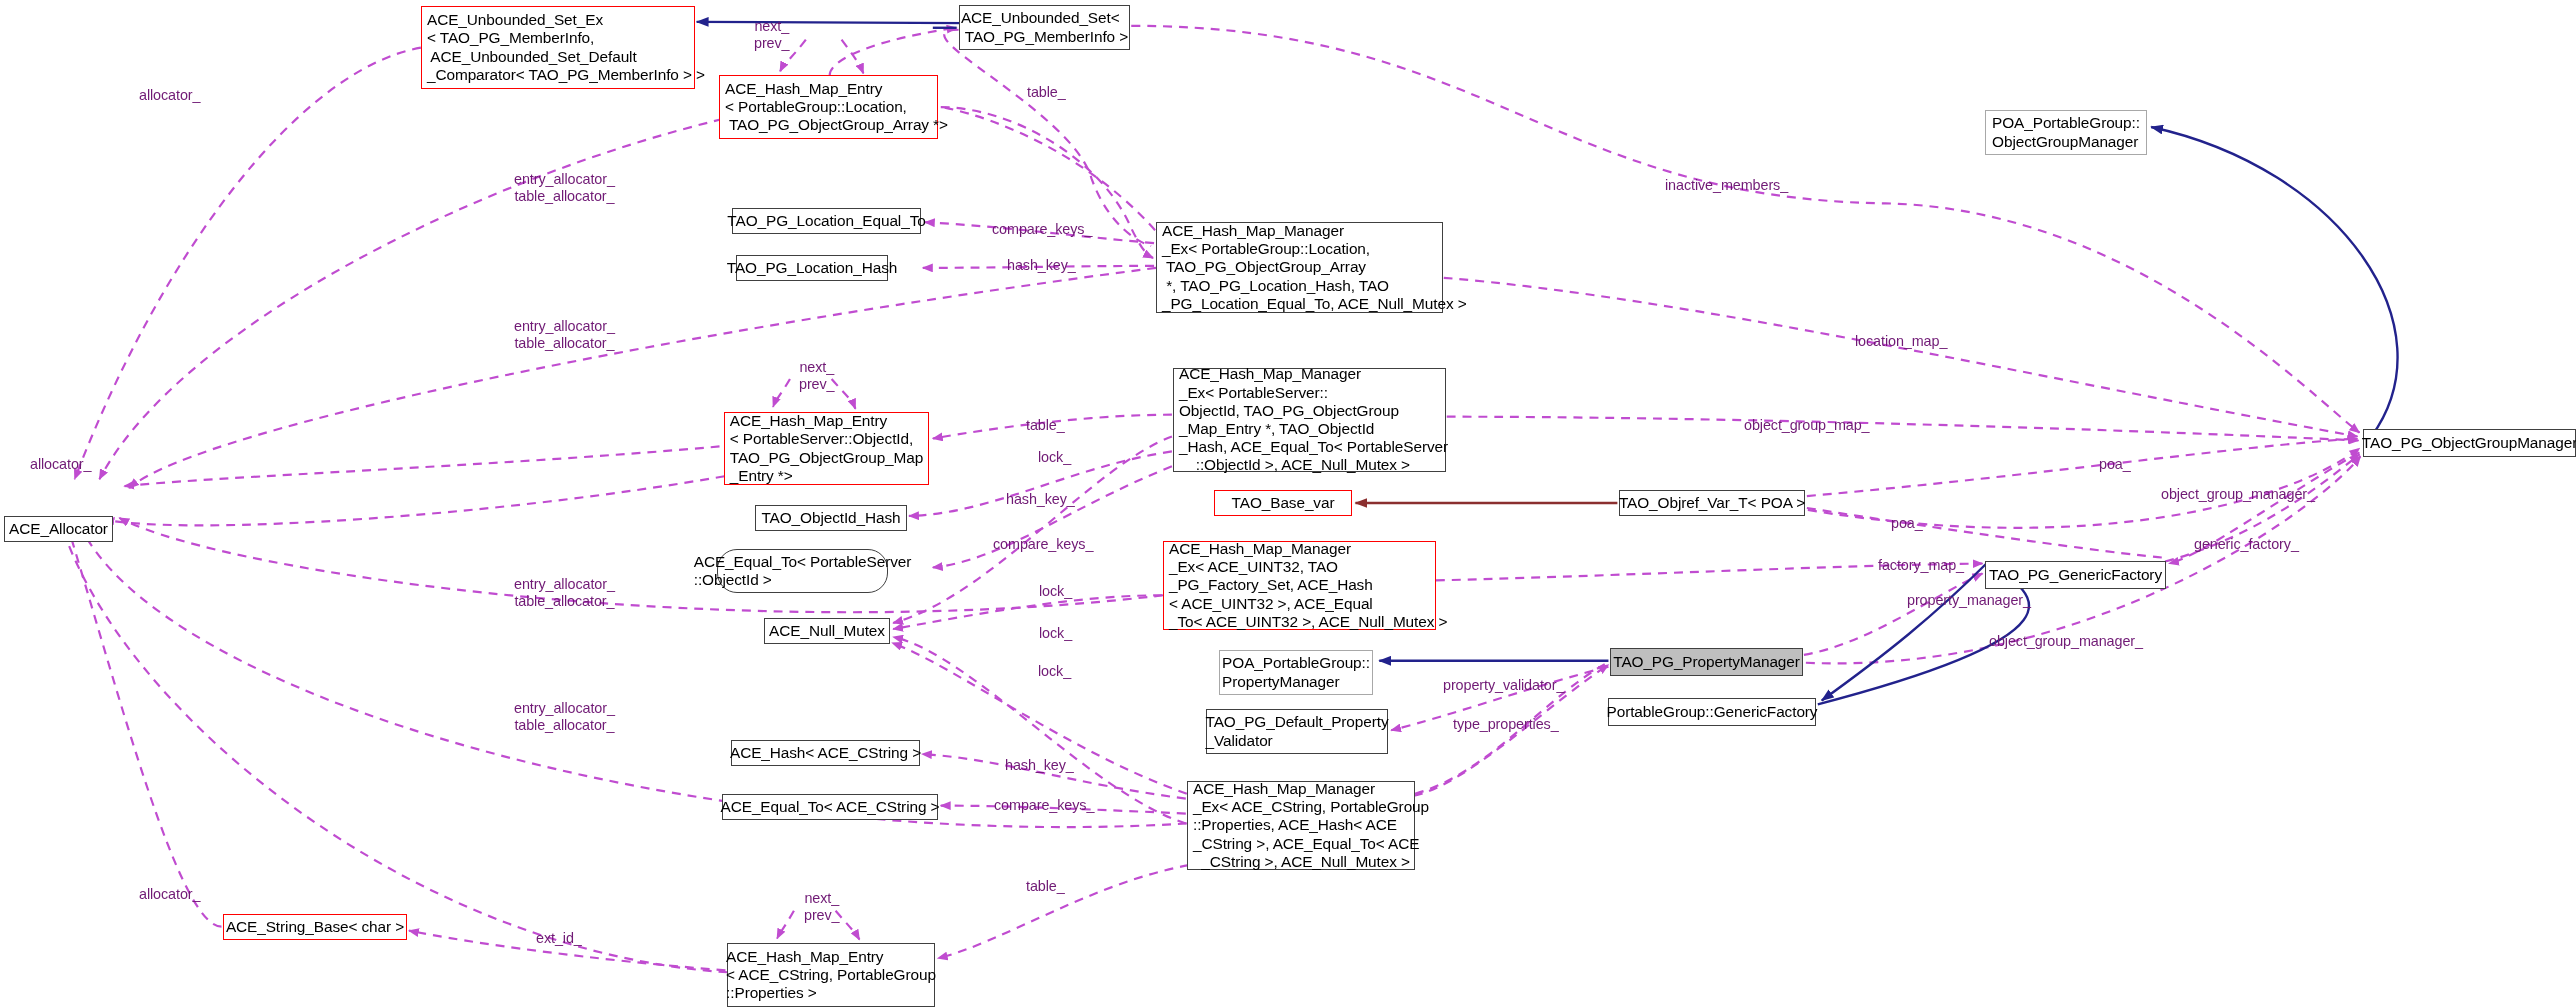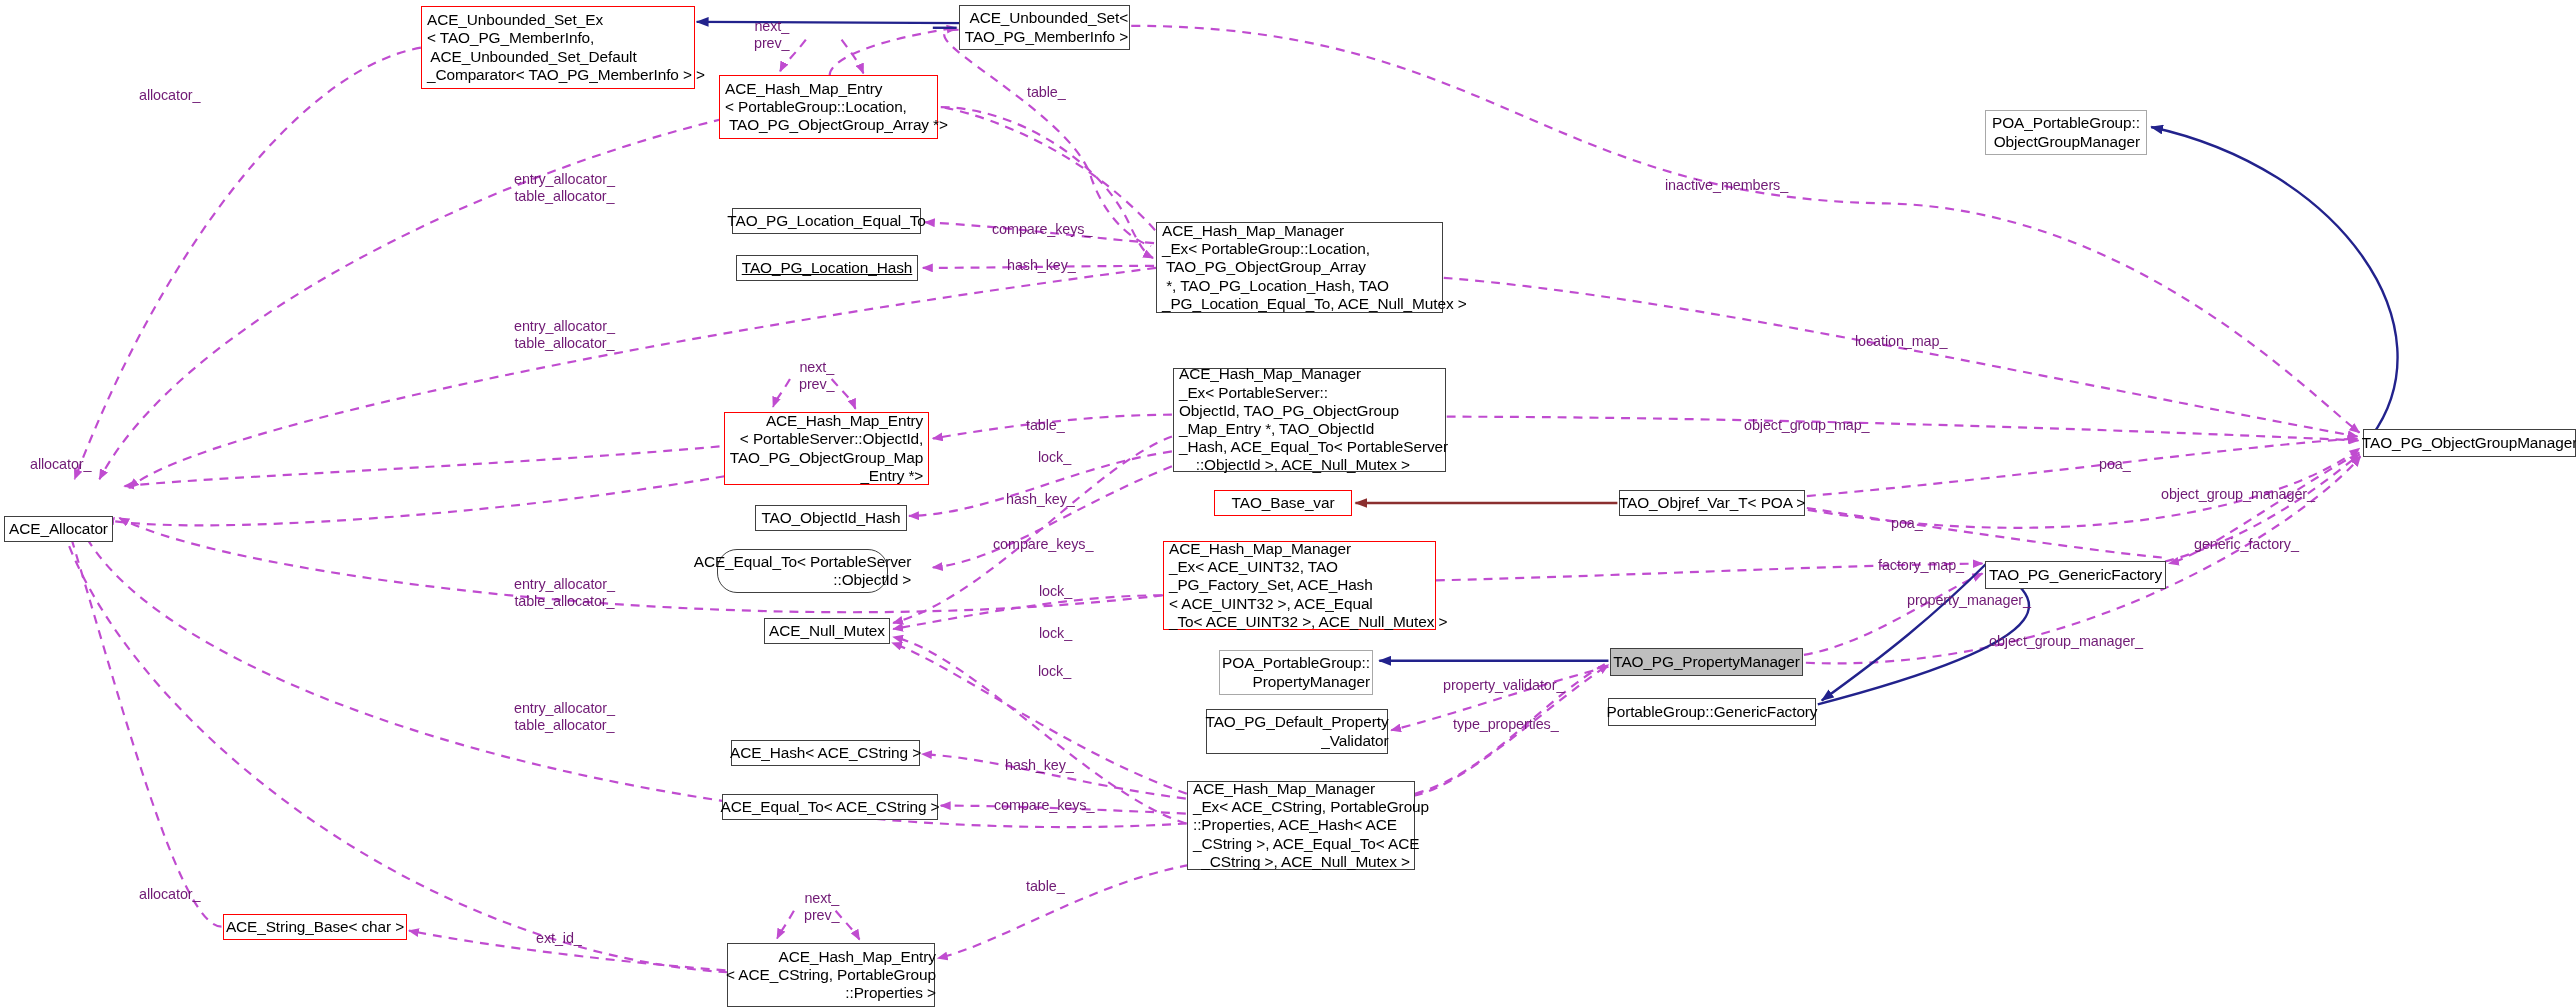--- a/index.html
+++ b/index.html
@@ -22,21 +22,21 @@
     width: 2576px;
     height: 1007px;
     pointer-events: none;
   }
   .node {
     position: absolute;
     box-sizing: border-box;
     display: flex;
     align-items: center;
     justify-content: center;
-    text-align: right;
+    text-align: left;
     background: #ffffff;
     border: 1px solid #404040;
     font-size: 15.4px;
     line-height: 1.18;
     color: #000000;
     white-space: pre;
     padding: 2px 5px;
     letter-spacing: -0.1px;
   }
   .node.align-left {
@@ -174,21 +174,21 @@
  ACE_Unbounded_Set_Default
 _Comparator&lt; TAO_PG_MemberInfo &gt; &gt;</div>
       <div class="node" style="left: 959px; top: 5px; width: 171px; height: 45px;">ACE_Unbounded_Set&lt;
  TAO_PG_MemberInfo &gt;</div>
       <div class="node red align-left" style="left: 719px; top: 75px; width: 219px; height: 64px;">ACE_Hash_Map_Entry
 &lt; PortableGroup::Location,
  TAO_PG_ObjectGroup_Array *&gt;</div>
       <div class="node light-border" style="left: 1985px; top: 110px; width: 162px; height: 45px;">POA_PortableGroup::
 ObjectGroupManager</div>
       <div class="node" style="left: 732px; top: 208px; width: 189px; height: 26px;">TAO_PG_Location_Equal_To</div>
-      <div class="node" style="left: 736px; top: 255px; width: 182px; height: 26px; text-decoration: underline;">TAO_PG_Location_Hash</div>
+      <div class="node" style="left: 736px; top: 255px; width: 152px; height: 26px;">TAO_PG_Location_Hash</div>
       <div class="node align-left" style="left: 1156px; top: 222px; width: 287px; height: 91px;">ACE_Hash_Map_Manager
 _Ex&lt; PortableGroup::Location,
  TAO_PG_ObjectGroup_Array
  *, TAO_PG_Location_Hash, TAO
 _PG_Location_Equal_To, ACE_Null_Mutex &gt;</div>
       <div class="node align-left" style="left: 1173px; top: 368px; width: 273px; height: 104px;">ACE_Hash_Map_Manager
 _Ex&lt; PortableServer::
 ObjectId, TAO_PG_ObjectGroup
 _Map_Entry *, TAO_ObjectId
 _Hash, ACE_Equal_To&lt; PortableServer

